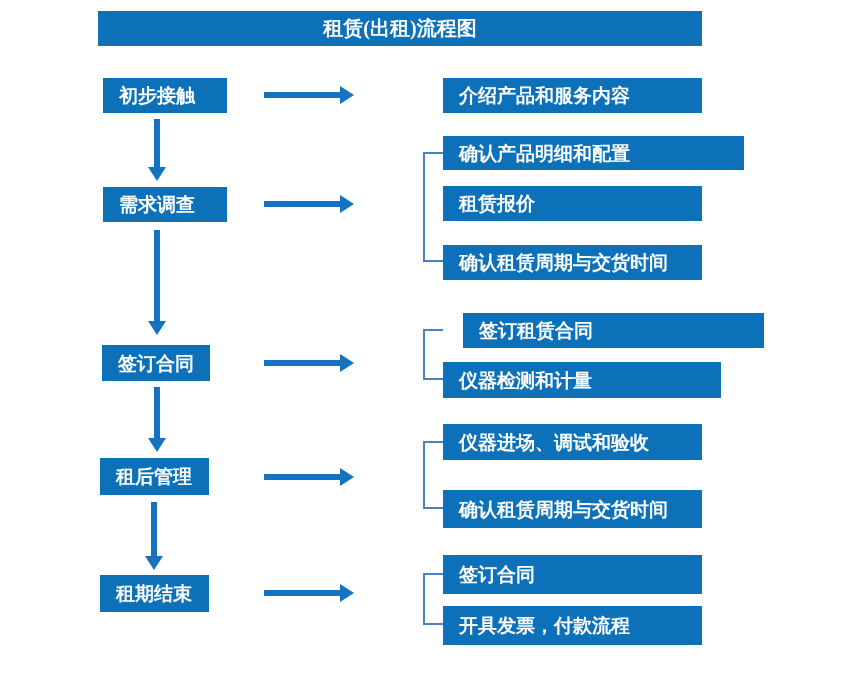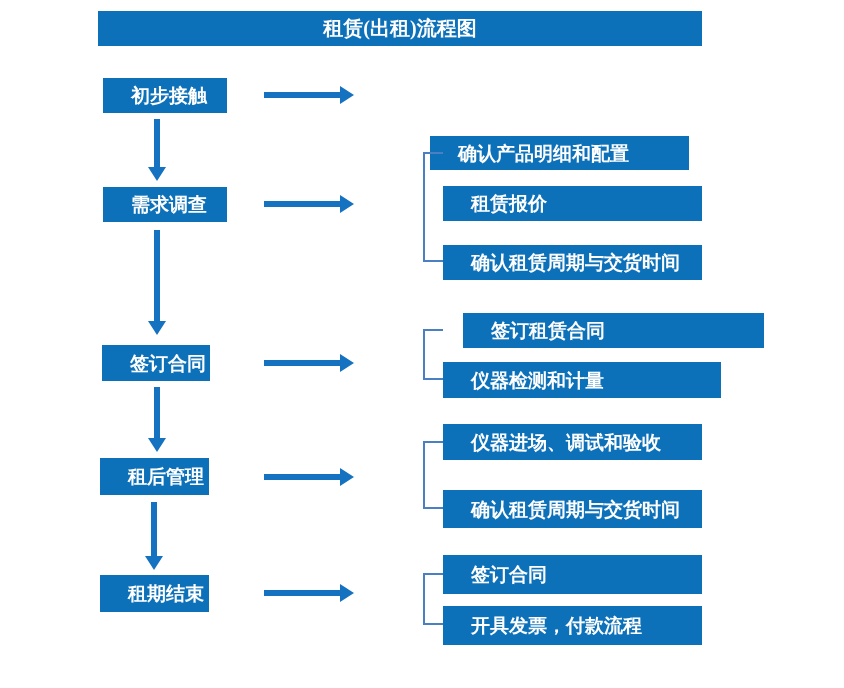--- a/index.html
+++ b/index.html
@@ -5,21 +5,21 @@
   html,body{margin:0;padding:0;background:#ffffff;}
   .canvas{
     position:relative;width:844px;height:688px;background:#ffffff;overflow:hidden;
     font-family:"Liberation Serif","DejaVu Serif",serif;
     border-radius:27px;
   }
   .box{
     position:absolute;background:#0d71ba;color:#ffffff;
     font-weight:bold;font-size:19px;line-height:1;
     display:flex;align-items:center;box-sizing:border-box;
-    padding-left:28px;white-space:nowrap;overflow:hidden;
+    padding-left:16px;white-space:nowrap;overflow:hidden;
   }
   .title-bar{
     position:absolute;left:98px;top:11px;width:604px;height:35px;
     background:#0d71ba;color:#ffffff;font-weight:bold;font-size:20px;
     display:flex;align-items:center;justify-content:center;white-space:nowrap;
   }
   
   .hshaft{position:absolute;height:6px;background:#1472c0;}
   .hhead{
     position:absolute;width:0;height:0;
@@ -45,22 +45,23 @@
 <div class="canvas">
 
   <div class="title-bar">租赁(出租)流程图</div>
 
   <div class="box" style="left:103px;top:78px;width:124px;height:35px">初步接触</div>
   <div class="box" style="left:103px;top:187px;width:124px;height:35px">需求调查</div>
   <div class="box" style="left:102px;top:345px;width:108px;height:36px">签订合同</div>
   <div class="box" style="left:100px;top:458px;width:109px;height:37px">租后管理</div>
   <div class="box" style="left:100px;top:575px;width:109px;height:37px">租期结束</div>
 
+  <div class="box" style="left:443px;top:78px;width:259px;height:35px">介绍产品和服务内容</div>
 
-  <div class="box" style="left:430px;top:136px;width:259px;height:34px">确认产品明细和配置</div>
+  <div class="box" style="left:443px;top:136px;width:301px;height:34px">确认产品明细和配置</div>
   <div class="box" style="left:443px;top:186px;width:259px;height:35px">租赁报价</div>
   <div class="box" style="left:443px;top:245px;width:259px;height:35px">确认租赁周期与交货时间</div>
 
   <div class="box" style="left:463px;top:313px;width:301px;height:35px">签订租赁合同</div>
   <div class="box" style="left:443px;top:362px;width:278px;height:36px">仪器检测和计量</div>
 
   <div class="box" style="left:443px;top:424px;width:259px;height:36px">仪器进场、调试和验收</div>
   <div class="box" style="left:443px;top:490px;width:259px;height:38px">确认租赁周期与交货时间</div>
 
   <div class="box" style="left:443px;top:555px;width:259px;height:39px">签订合同</div>

